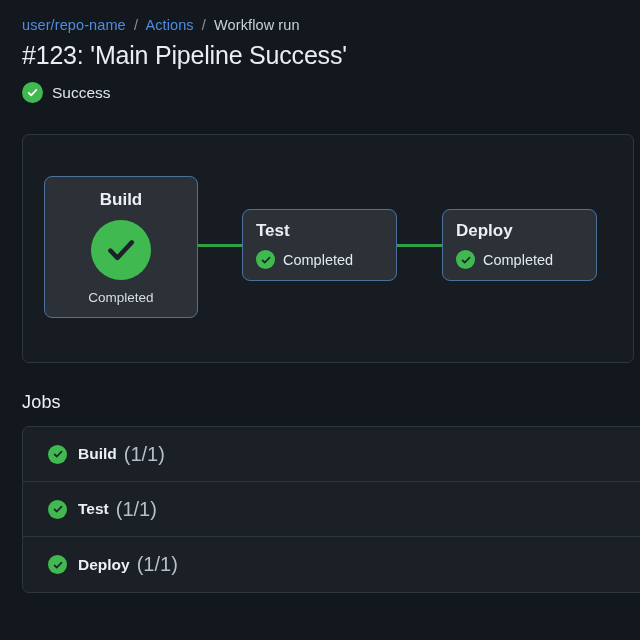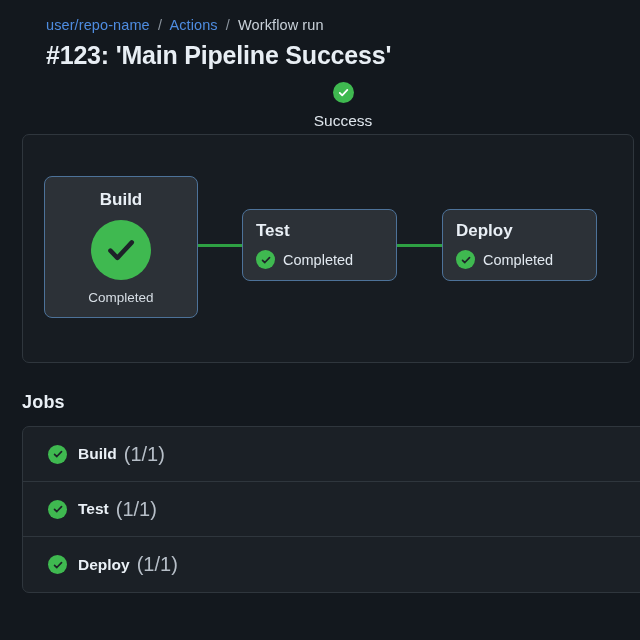--- a/index.html
+++ b/index.html
@@ -10,48 +10,47 @@
   body {
     width: 640px;
     height: 640px;
     overflow: hidden;
     font-family: "Liberation Sans", sans-serif;
     color: #e6edf3;
     position: relative;
   }
 
   
-  .header { padding: 16px 0 0 22px; margin-left: 24px; }
+  .header { padding: 16px 0 0 22px; }
 
   .breadcrumb {
     font-size: 14.5px;
     line-height: 18px;
     white-space: nowrap;
     letter-spacing: .1px;
   }
   .crumb-link { color: #4e8ce0; }
   .crumb-sep  { color: #8b949e; margin: 0 4px; }
   .crumb-current { color: #c9d1d9; }
 
   .run-title {
     font-size: 25px;
-    font-weight: bold;
+    font-weight: normal;
     line-height: 30px;
     color: #e8eef4;
     margin-top: 6px;
     letter-spacing: -.2px;
     white-space: nowrap;
   }
 
   .status-row {
     display: flex;
     align-items: center;
     gap: 9px;
     margin-top: 12px;
-    flex-direction: column;
   }
   .status-text {
     font-size: 15.5px;
     color: #dfe6ed;
   }
 
   
   .check {
     border-radius: 50%;
     background: #3fb950;
@@ -146,21 +145,21 @@
     font-size: 14.5px;
     color: #e2e9f0;
   }
 
   
   .jobs-heading {
     position: absolute;
     left: 22px;
     top: 392px;
     font-size: 18px;
-    font-weight: bold;
+    font-weight: normal;
     color: #eaf0f6;
     letter-spacing: .2px;
     text-align: center;
   }
 
   .jobs-list {
     position: absolute;
     left: 22px;
     top: 426px;
     right: -42px;

